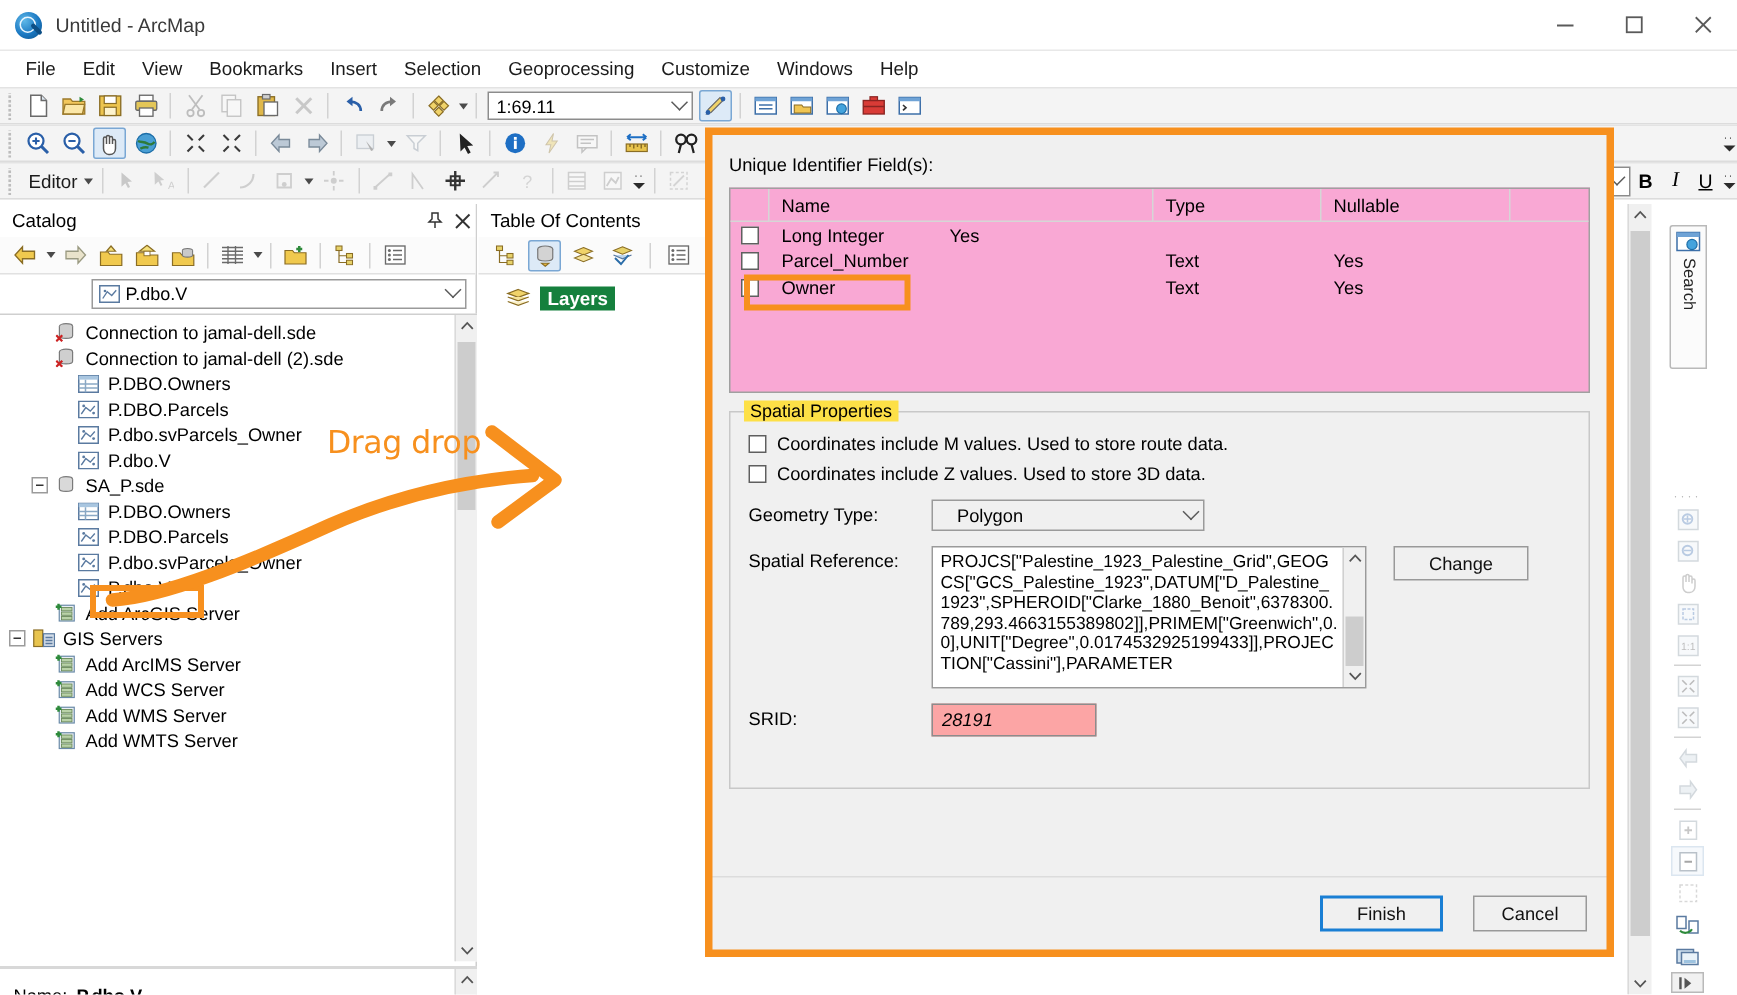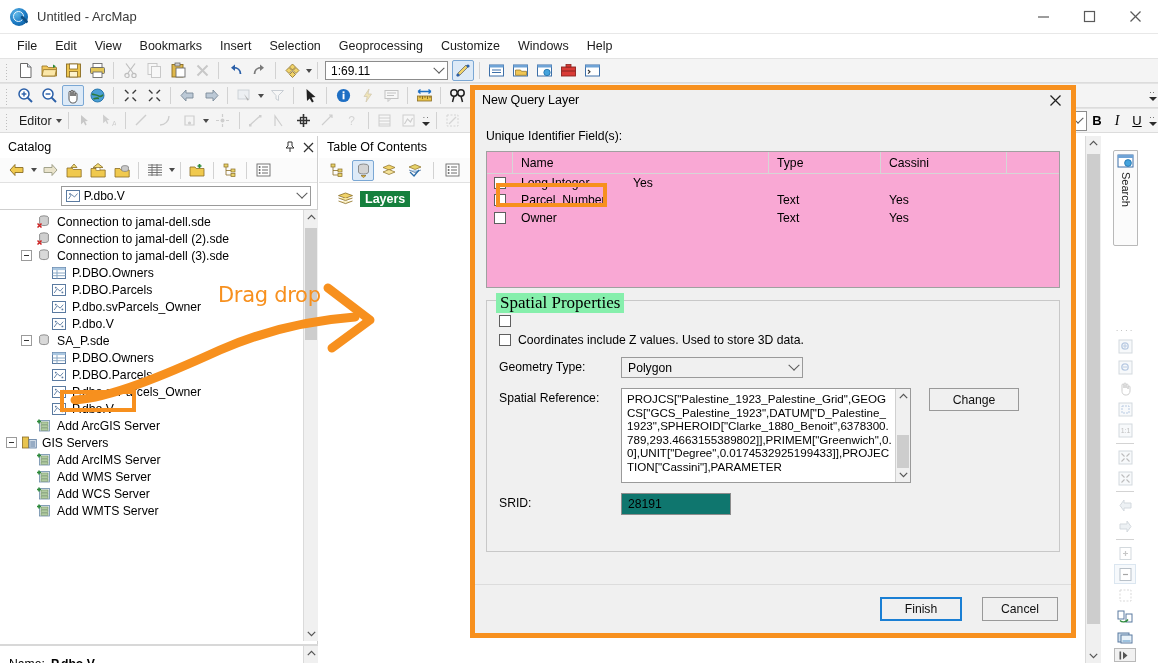--- a/index.html
+++ b/index.html
@@ -60,21 +60,21 @@
   .sep { width:1px; height:17px; background:#d2d2d2; margin:0 4px; flex:none; }
   .ti { width:22px; height:21px; display:flex; align-items:center; justify-content:center;
         flex:none; margin:0 1px; position:relative; }
   .ti svg { display:block; }
   .ti.active { border:1px solid #7aa7d4; background:#ddeaf7; border-radius:2px; }
   .ti.dis { opacity:0.35; }
   .drop-arrow { width:9px; height:21px; display:flex; align-items:center; justify-content:center; flex:none; }
   .drop-arrow:after { content:""; border-left:3.2px solid transparent; border-right:3.2px solid transparent; border-top:4px solid #4a4a4a; }
 
   .scale-box {
-    width:123px; height:19px; border:1px solid #8c8c8c; background:#fff;
+    width:137px; height:19px; border:1px solid #8c8c8c; background:#fff;
     display:flex; align-items:center; padding-left:5px; font-size:12px; margin:0 3px; flex:none;
   }
   .scale-box .cv { flex:1; }
   .combo-caret { width:16px; display:flex; align-items:center; justify-content:center; }
   .combo-caret:after { content:""; width:7px; height:7px; border-right:1.4px solid #5a5a5a; border-bottom:1.4px solid #5a5a5a; transform:rotate(45deg) translate(-2px,-2px); }
 
   .tb-label { font-size:12.5px; padding:0 3px 0 6px; color:#1b1b1b; flex:none; }
 
   .font-box {
     width:200px; height:20px; border:1px solid #8c8c8c; background:#fff;
@@ -186,38 +186,38 @@
   .gc { display:flex; align-items:center; padding-left:8px; }
   .gc.c0 { width:26px; padding-left:0; justify-content:center; }
   .gc.c1 { width:256px; }
   .gc.c2 { width:112px; }
   .gc.c3 { width:126px; }
   .cbx { width:12px; height:12px; border:1px solid #5f5f5f; background:#fff; flex:none; }
 
   .group {
     margin-top:12px; border:1px solid #c8c8c8; position:relative; padding:14px 12px 14px 12px; height:252px;
   }
-  .group > .gl { position:absolute; top:-8px; left:9px; background:#86efac; padding:0 4px; font-size:17px;font-family:Liberation Serif, serif; }
+  .group > .gl { position:absolute; top:-8px; left:9px; background:#fde047; padding:0 4px; font-size:12px; }
   .chkline { display:flex; align-items:center; gap:7px; font-size:12.2px; margin-bottom:6px; }
   .frow { display:flex; align-items:flex-start; margin-top:10px; }
   .frow .fl { width:122px; font-size:12.2px; padding-top:3px; }
   .sel-box { width:182px; height:21px; border:1px solid #9a9a9a; background:#f0f0f0;
-     display:flex; align-items:center; padding-left:6px; font-size:12.2px; }
+     display:flex; align-items:center; padding-left:16px; font-size:12.2px; }
   .sr-box { width:290px; height:95px; border:1px solid #9a9a9a; background:#fff; position:relative;
      font-size:11.6px; line-height:13.6px; padding:3px 18px 3px 5px; overflow:hidden; word-break:break-all; }
   .sr-scroll { position:absolute; right:0; top:0; width:15px; height:100%; background:#f0f0f0; border-left:1px solid #d0d0d0; }
   .sr-arr { height:15px; display:flex; align-items:center; justify-content:center; font-size:8px; color:#555; }
   .sr-thumb { position:absolute; left:1px; right:1px; top:46px; height:33px; background:#cdcdcd; }
   .btn {
     border:1px solid #999; background:#f0f0f0; height:23px; font-size:12.2px;
     display:flex; align-items:center; justify-content:center; color:#111;
   }
   .btn-change { width:90px; margin-left:18px; }
-  .txt-box { width:110px; height:22px; border:1px solid #8c8c8c; background:#0f766e;
-     display:flex; align-items:center; padding-left:6px; font-size:12.2px; }
+  .txt-box { width:110px; height:22px; border:1px solid #8c8c8c; background:#fca5a5;
+     display:flex; align-items:center; padding-left:6px; font-size:12.2px;font-style:italic; }
 
   .dlg-footer { position:absolute; left:0; bottom:0; width:100%; height:52px; border-top:1px solid #dcdcdc; }
   .footer-btns { position:absolute; right:16px; top:12px; display:flex; gap:20px; }
   .btn-finish { width:82px; height:24px; border:2px solid #1a7fd4; background:#f0f0f0; }
   .btn-cancel { width:76px; height:24px; }
 
   
   .ann-frame {
     position:absolute; left:470px; top:85px; width:606px; height:553px;
     border:5px solid #f7901e; pointer-events:none;
@@ -827,31 +827,20 @@
             <span class="ticon">
               <svg width="15" height="13" viewBox="0 0 15 13">
                 <ellipse cx="7" cy="2.6" rx="4.4" ry="1.8" fill="#cfcfcf" stroke="#7a7a7a" stroke-width="0.8"></ellipse>
                 <path d="M2.6 2.6v6.2c0 1 2 1.8 4.4 1.8s4.4-0.8 4.4-1.8V2.6" fill="#cfcfcf" stroke="#7a7a7a" stroke-width="0.8"></path>
                 <path d="M0.5 8.5l4 4M4.5 8.5l-4 4" stroke="#cc2222" stroke-width="1.5"></path>
               </svg>
             </span>
             <span class="tlbl">Connection to jamal-dell (2).sde</span>
           </div>
           <div class="trow">
-            <span style="width: 21px; flex: 0 0 auto;"></span>
-            <span class="tgl open"></span>
-            <span class="ticon">
-              <svg width="15" height="13" viewBox="0 0 15 13">
-                <ellipse cx="7" cy="2.6" rx="4.4" ry="1.8" fill="#d9d9d9" stroke="#7a7a7a" stroke-width="0.8"></ellipse>
-                <path d="M2.6 2.6v6.2c0 1 2 1.8 4.4 1.8s4.4-0.8 4.4-1.8V2.6" fill="#d9d9d9" stroke="#7a7a7a" stroke-width="0.8"></path>
-              </svg>
-            </span>
-            <span class="tlbl">Connection to jamal-dell (3).sde</span>
-          </div>
-          <div class="trow">
             <span style="width: 36px; flex: 0 0 auto;"></span>
             <span class="tspace"></span>
             <span class="ticon">
               <svg width="14" height="12" viewBox="0 0 14 12">
                 <rect x="0.5" y="0.5" width="13" height="11" fill="#fff" stroke="#5a7aa0" stroke-width="1"></rect>
                 <rect x="0.5" y="0.5" width="13" height="2.6" fill="#a9c6e0"></rect>
                 <line x1="0.5" y1="6" x2="13.5" y2="6" stroke="#8aa8c4"></line>
                 <line x1="0.5" y1="8.7" x2="13.5" y2="8.7" stroke="#8aa8c4"></line>
                 <line x1="5" y1="3.1" x2="5" y2="11.5" stroke="#8aa8c4"></line>
               </svg>
@@ -1008,35 +997,35 @@
             <span class="tspace"></span>
             <span class="ticon">
               <svg width="15" height="13" viewBox="0 0 15 13">
                 <rect x="2.5" y="1.5" width="10" height="10.5" fill="#e9eff5" stroke="#6a8aa8" stroke-width="0.8"></rect>
                 <rect x="4" y="3" width="7" height="2.2" fill="#b9d2a8" stroke="#6a8a5a" stroke-width="0.6"></rect>
                 <rect x="4" y="6" width="7" height="2.2" fill="#b9d2a8" stroke="#6a8a5a" stroke-width="0.6"></rect>
                 <rect x="4" y="9" width="7" height="2.2" fill="#b9d2a8" stroke="#6a8a5a" stroke-width="0.6"></rect>
                 <path d="M2 0.5v4M0 2.5h4" stroke="#2d8a3a" stroke-width="1.6"></path>
               </svg>
             </span>
-            <span class="tlbl">Add WMS Server</span>
+            <span class="tlbl">Add WCS Server</span>
           </div>
           <div class="trow">
             <span style="width: 21px; flex: 0 0 auto;"></span>
             <span class="tspace"></span>
             <span class="ticon">
               <svg width="15" height="13" viewBox="0 0 15 13">
                 <rect x="2.5" y="1.5" width="10" height="10.5" fill="#e9eff5" stroke="#6a8aa8" stroke-width="0.8"></rect>
                 <rect x="4" y="3" width="7" height="2.2" fill="#b9d2a8" stroke="#6a8a5a" stroke-width="0.6"></rect>
                 <rect x="4" y="6" width="7" height="2.2" fill="#b9d2a8" stroke="#6a8a5a" stroke-width="0.6"></rect>
                 <rect x="4" y="9" width="7" height="2.2" fill="#b9d2a8" stroke="#6a8a5a" stroke-width="0.6"></rect>
                 <path d="M2 0.5v4M0 2.5h4" stroke="#2d8a3a" stroke-width="1.6"></path>
               </svg>
             </span>
-            <span class="tlbl">Add WCS Server</span>
+            <span class="tlbl">Add WMS Server</span>
           </div>
           <div class="trow">
             <span style="width: 21px; flex: 0 0 auto;"></span>
             <span class="tspace"></span>
             <span class="ticon">
               <svg width="15" height="13" viewBox="0 0 15 13">
                 <rect x="2.5" y="1.5" width="10" height="10.5" fill="#e9eff5" stroke="#6a8aa8" stroke-width="0.8"></rect>
                 <rect x="4" y="3" width="7" height="2.2" fill="#b9d2a8" stroke="#6a8a5a" stroke-width="0.6"></rect>
                 <rect x="4" y="6" width="7" height="2.2" fill="#b9d2a8" stroke="#6a8a5a" stroke-width="0.6"></rect>
                 <rect x="4" y="9" width="7" height="2.2" fill="#b9d2a8" stroke="#6a8a5a" stroke-width="0.6"></rect>
@@ -1252,38 +1241,29 @@
       <div class="mb-end">
         <svg width="12" height="9" viewBox="0 0 12 9">
             <rect x="0.5" y="0.5" width="1.6" height="8" fill="#555"></rect>
             <path d="M4 0.8L8.5 4.5 4 8.2z" fill="#555"></path>
           </svg>
       </div>
     </div>
   </div>
 
   <div class="dialog">
-    <div class="dlg-title">
-      <span class="t">New Query Layer</span>
-      <span class="dlg-close">
-        <svg width="13" height="13" viewBox="0 0 13 13">
-            <line x1="1.5" y1="1.5" x2="11.5" y2="11.5" stroke="#222" stroke-width="1.3"></line>
-            <line x1="11.5" y1="1.5" x2="1.5" y2="11.5" stroke="#222" stroke-width="1.3"></line>
-          </svg>
-      </span>
-    </div>
     <div class="dlg-body">
       <div style="height:16px"></div>
       <div class="lbl">Unique Identifier Field(s):</div>
       <div class="grid">
         <div class="grid-head">
           <div class="gh c0"></div>
           <div class="gh c1">Name</div>
           <div class="gh c2">Type</div>
-          <div class="gh c3">Cassini</div>
+          <div class="gh c3">Nullable</div>
           <div class="gh c4"></div>
         </div>
         <div id="grid-rows">
             <div class="grow">
               <span class="gc c0">
                 <span class="cbx"></span>
               </span>
               <span class="gc c2">Long Integer</span>
               <span class="gc c3">Yes</span>
             </div>
@@ -1303,20 +1283,21 @@
               <span class="gc c2">Text</span>
               <span class="gc c3">Yes</span>
             </div>
           </div>
       </div>
 
       <div class="group">
         <span class="gl">Spatial Properties</span>
         <div class="chkline">
           <span class="cbx"></span>
+          <span>Coordinates include M values. Used to store route data.</span>
         </div>
         <div class="chkline">
           <span class="cbx"></span>
           <span>Coordinates include Z values. Used to store 3D data.</span>
         </div>
         <div class="frow">
           <span class="fl">Geometry Type:</span>
           <span class="sel-box">
             <span style="flex:1">Polygon</span>
             <span class="combo-caret"></span>

